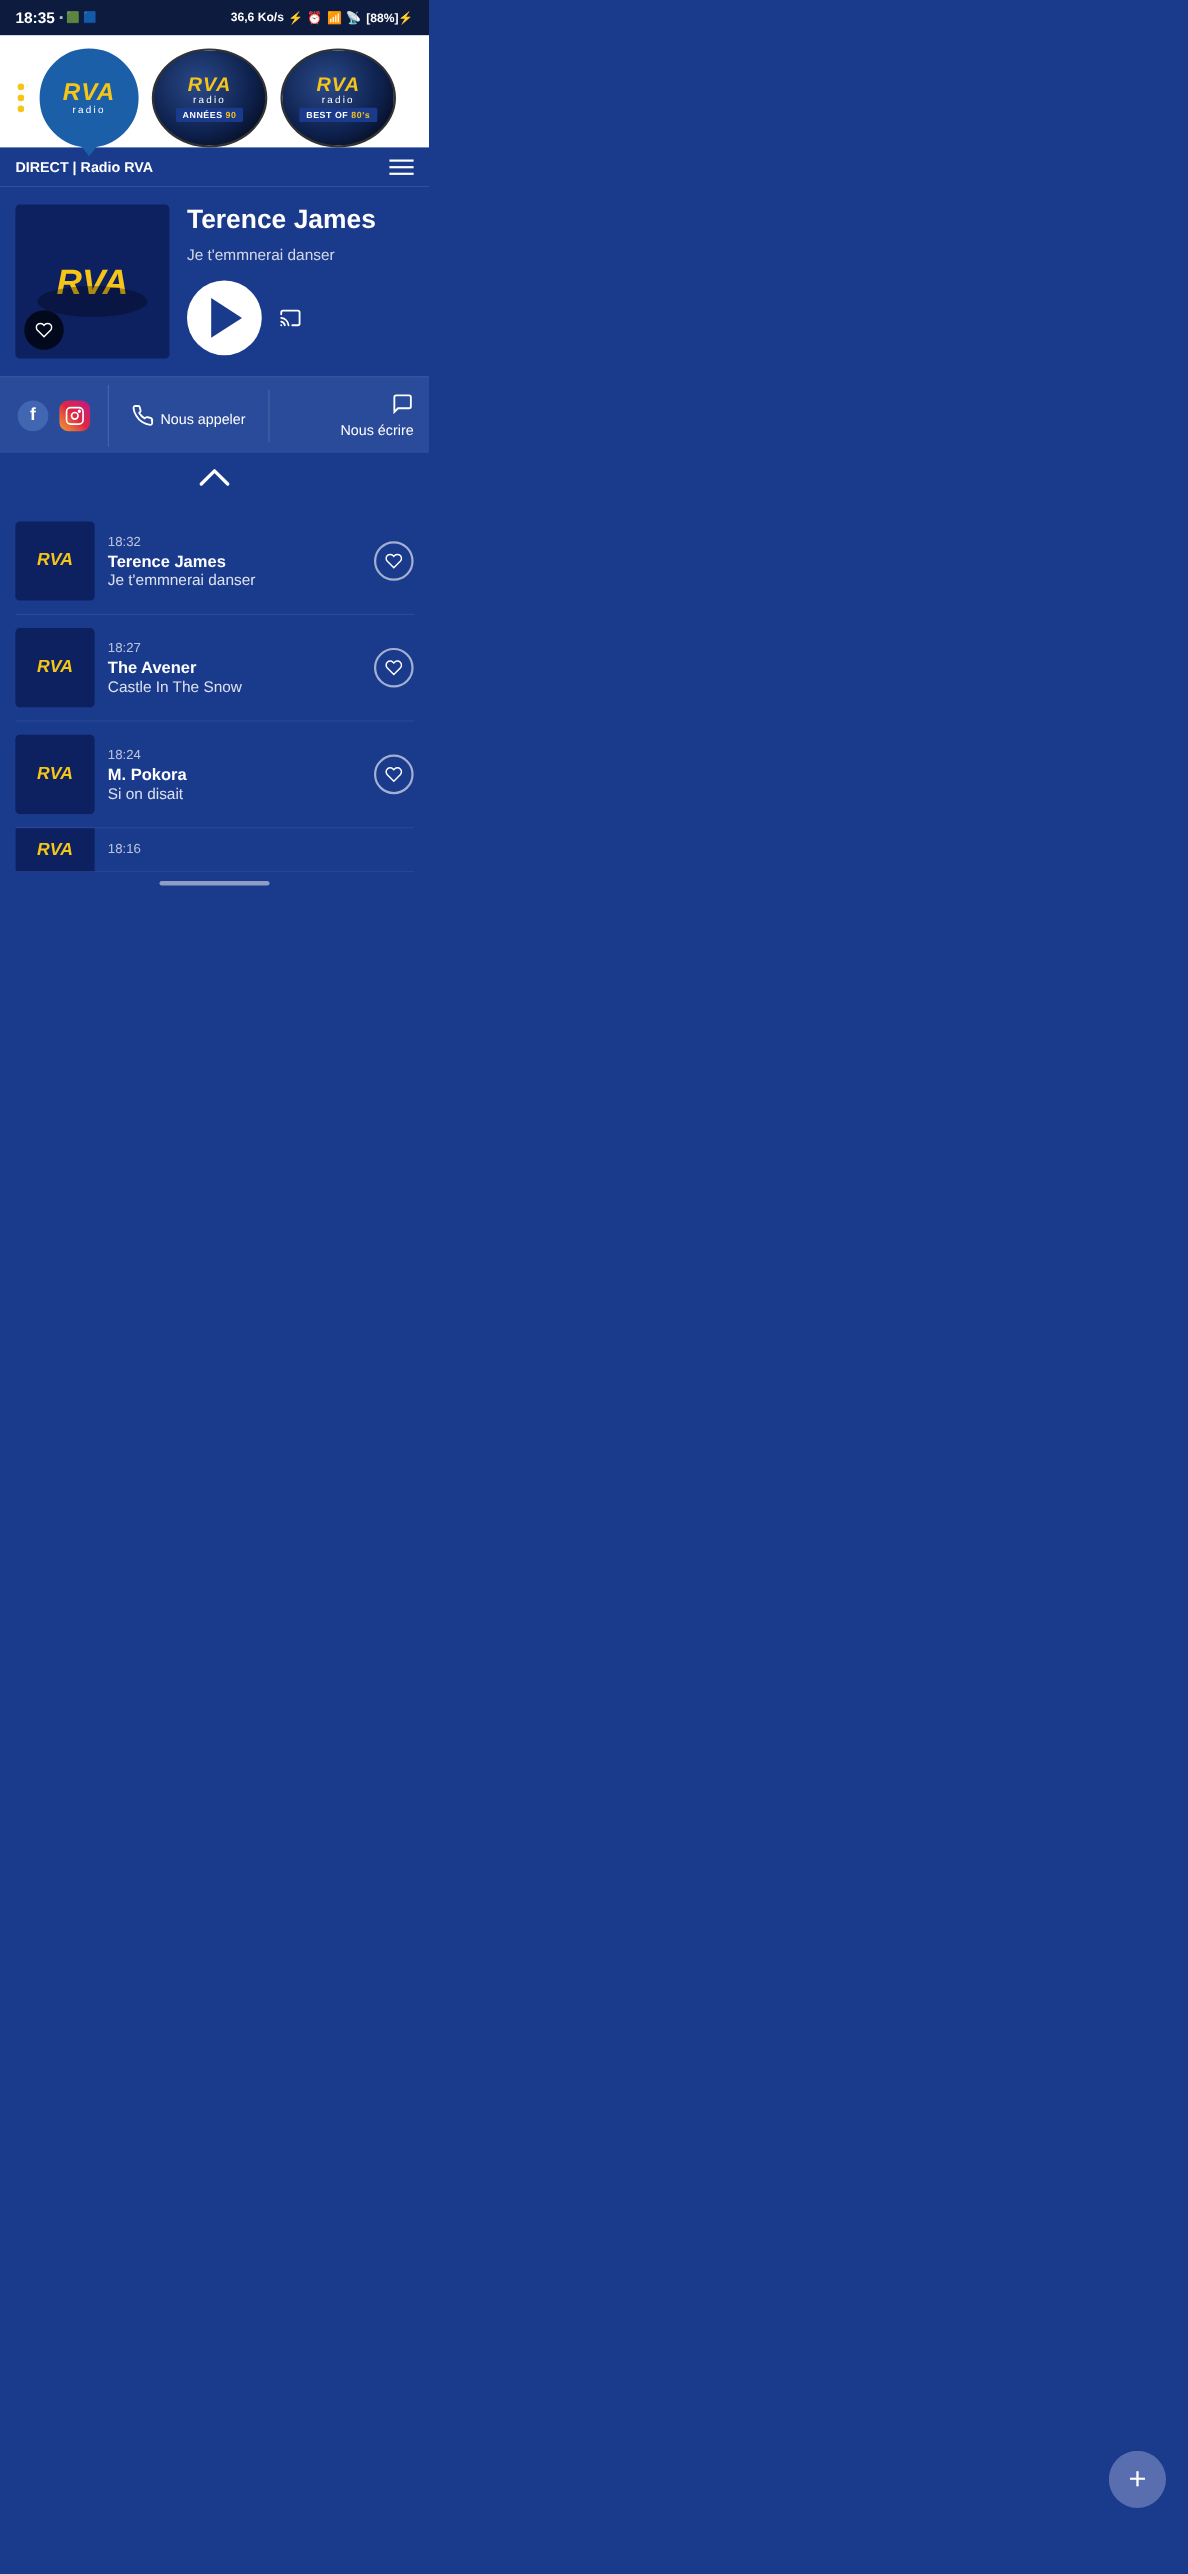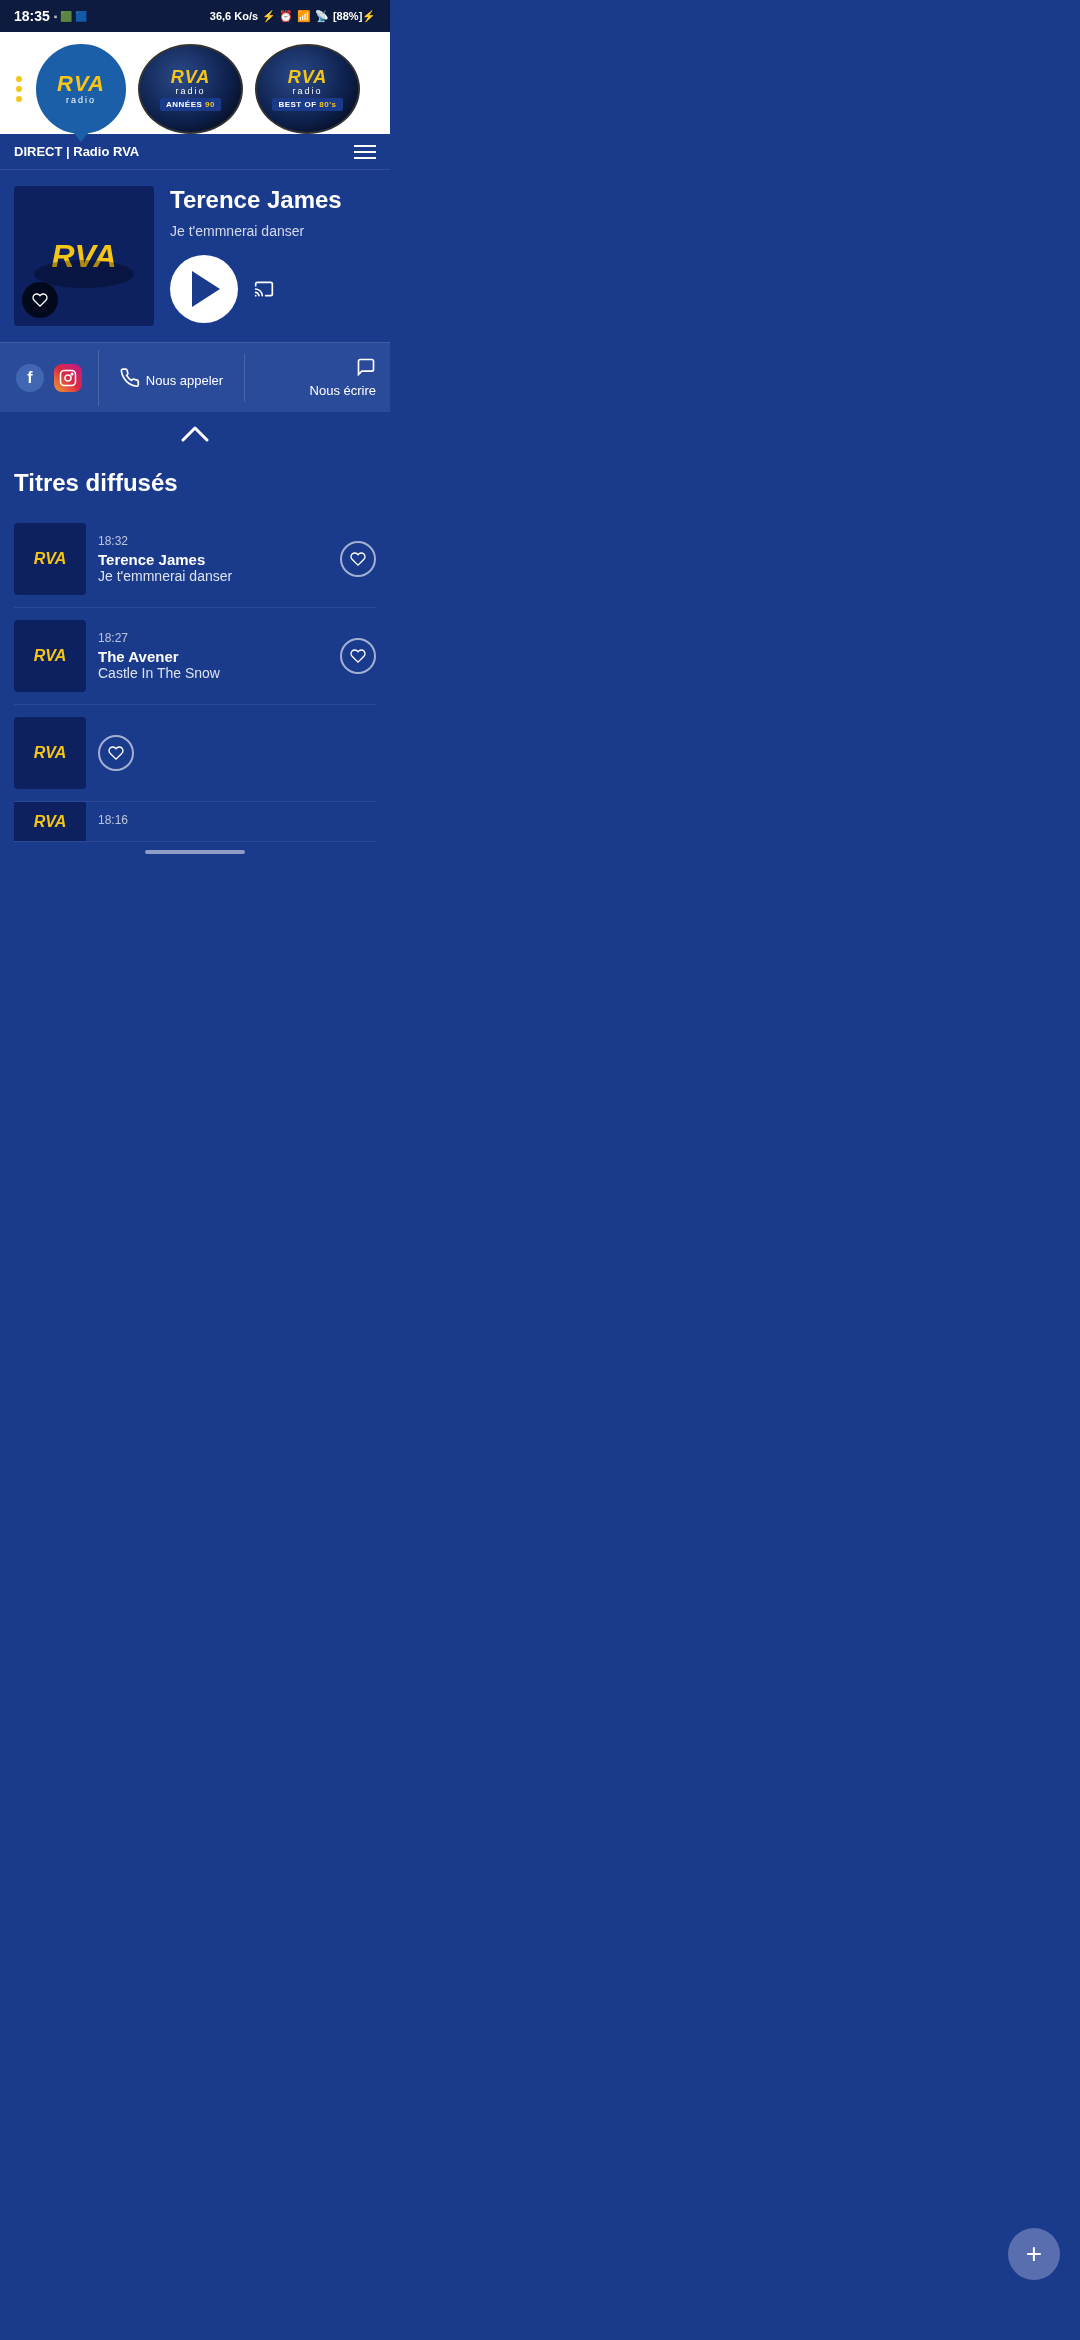--- a/index.html
+++ b/index.html
@@ -518,21 +518,20 @@
   </div>
 </div>
 
 <div class="chevron-up">
   <svg width="28" height="20" viewBox="0 0 28 20" fill="none" stroke="white" stroke-width="3" stroke-linecap="round" stroke-linejoin="round">
     <polyline points="2,16 14,4 26,16"></polyline>
   </svg>
 </div>
 
 <div class="titres-section">
-  <div class="titres-header">Titres diffusés</div>
 
   <div class="track-item">
     <div class="track-thumb">
       <span class="thumb-rva">RVA</span>
     </div>
     <div class="track-details">
       <div class="track-time">18:32</div>
       <div class="track-artist">Terence James</div>
       <div class="track-song">Je t'emmnerai danser</div>
     </div>
@@ -556,20 +555,25 @@
       <svg width="16" height="16" viewBox="0 0 24 24" fill="none" stroke="white" stroke-width="2">
         <path d="M20.84 4.61a5.5 5.5 0 0 0-7.78 0L12 5.67l-1.06-1.06a5.5 5.5 0 0 0-7.78 7.78l1.06 1.06L12 21.23l7.78-7.78 1.06-1.06a5.5 5.5 0 0 0 0-7.78z"></path>
       </svg>
     </button>
   </div>
 
   <div class="track-item">
     <div class="track-thumb">
       <span class="thumb-rva">RVA</span>
     </div>
+    <div class="track-details">
+      <div class="track-time">18:24</div>
+      <div class="track-artist">M. Pokora</div>
+      <div class="track-song">Si on disait</div>
+    </div>
     <button class="heart-btn">
       <svg width="16" height="16" viewBox="0 0 24 24" fill="none" stroke="white" stroke-width="2">
         <path d="M20.84 4.61a5.5 5.5 0 0 0-7.78 0L12 5.67l-1.06-1.06a5.5 5.5 0 0 0-7.78 7.78l1.06 1.06L12 21.23l7.78-7.78 1.06-1.06a5.5 5.5 0 0 0 0-7.78z"></path>
       </svg>
     </button>
   </div>
 
   <div class="track-item" style="overflow:hidden; height:40px;">
     <div class="track-thumb">
       <span class="thumb-rva">RVA</span>

